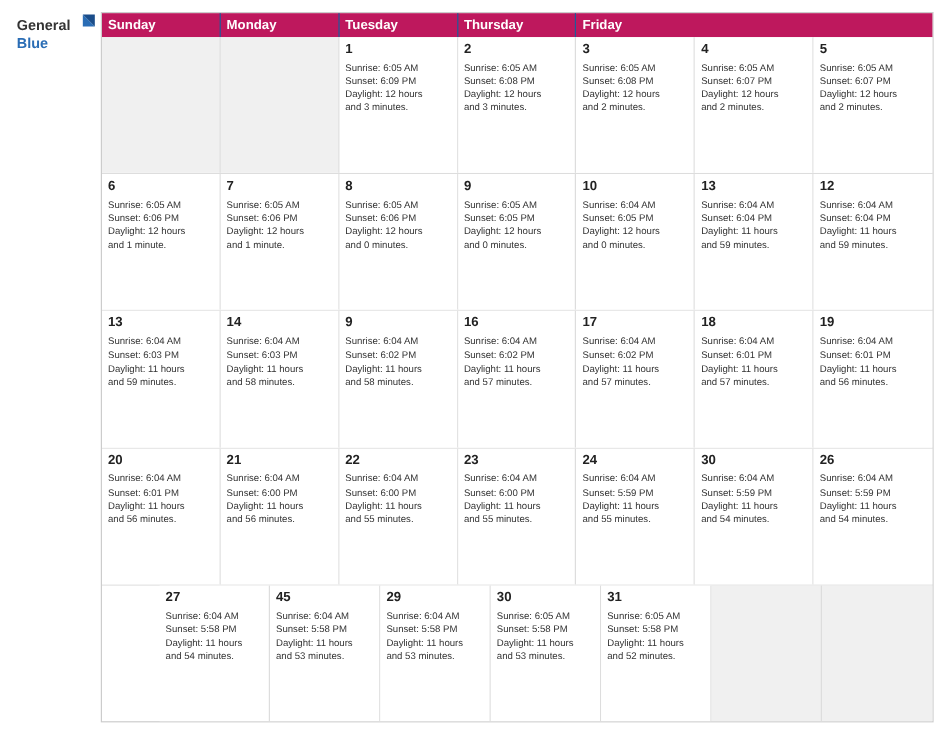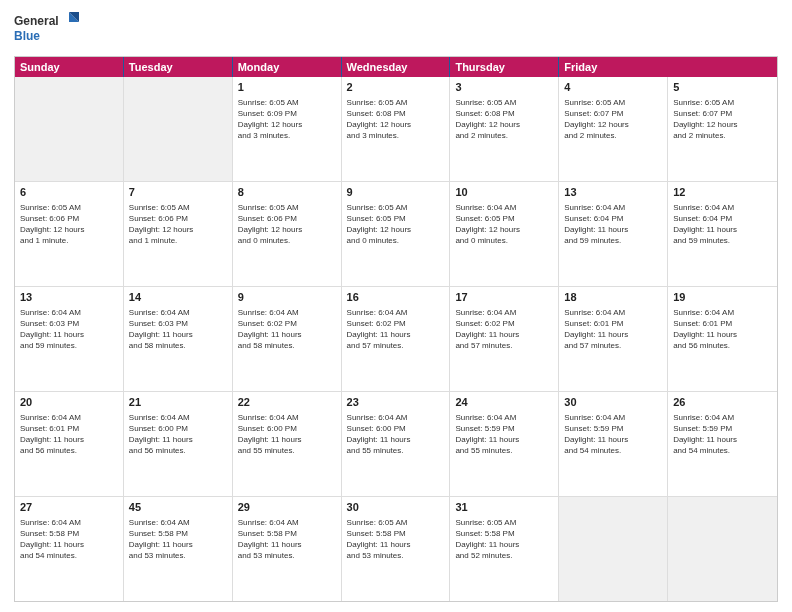--- a/index.html
+++ b/index.html
@@ -7,21 +7,21 @@
       width: 792px;
       height: 612px;
       font-family: Arial, Helvetica, sans-serif;
       background: #fff;
       overflow: hidden;
     }
     .page {
       width: 792px;
       height: 612px;
       display: flex;
-      flex-direction: column;
+      flex-direction: row;
       padding: 10px 14px 10px 14px;
     }
     .header {
       display: flex;
       justify-content: space-between;
       align-items: flex-start;
       margin-bottom: 8px;
     }
     .logo {
       display: flex;
@@ -64,21 +64,21 @@
       flex: 1;
       display: flex;
       flex-direction: column;
     }
     .cal-row {
       display: grid;
       grid-template-columns: repeat(7, 1fr);
       flex: 1;
       border-bottom: 1px solid #ddd;
     }
-    .cal-row:last-child { border-bottom: none; }
+    .cal-row:last-child { border-bottom: none; margin-left: 48px; }
     .cal-cell {
       border-right: 1px solid #ddd;
       padding: 3px 5px;
       font-size: 8.5px;
       color: #333;
       line-height: 1.35;
       background: #fff;
     }
     .cal-cell:last-child { border-right: none; }
     .cal-cell.empty { background: #f9f9f9; }
@@ -110,23 +110,22 @@
       </div>
     <div class="title-block">
       <div class="main-title"></div>
       <div class="sub-title"></div>
     </div>
   </div>
 
   <div class="calendar">
     <div class="cal-header">
     <div class="cal-header-cell">Sunday</div>
+        <div class="cal-header-cell">Monday</div>
         <div class="cal-header-cell">Tuesday</div>
-        <div class="cal-header-cell">Monday</div>
-        <div class="cal-header-cell">Wednesday</div>
         <div class="cal-header-cell">Thursday</div>
         <div class="cal-header-cell">Friday</div>
       </div>
     <div class="cal-body">
     <div class="cal-row">
           <div class="cal-cell empty shaded"></div>
           <div class="cal-cell empty shaded"></div>
           <div class="cal-cell">
             <div class="day-number">1</div>
             <div class="cell-text">Sunrise: 6:05 AM<br>Sunset: 6:09 PM<br>Daylight: 12 hours<br>and 3 minutes.</div>

